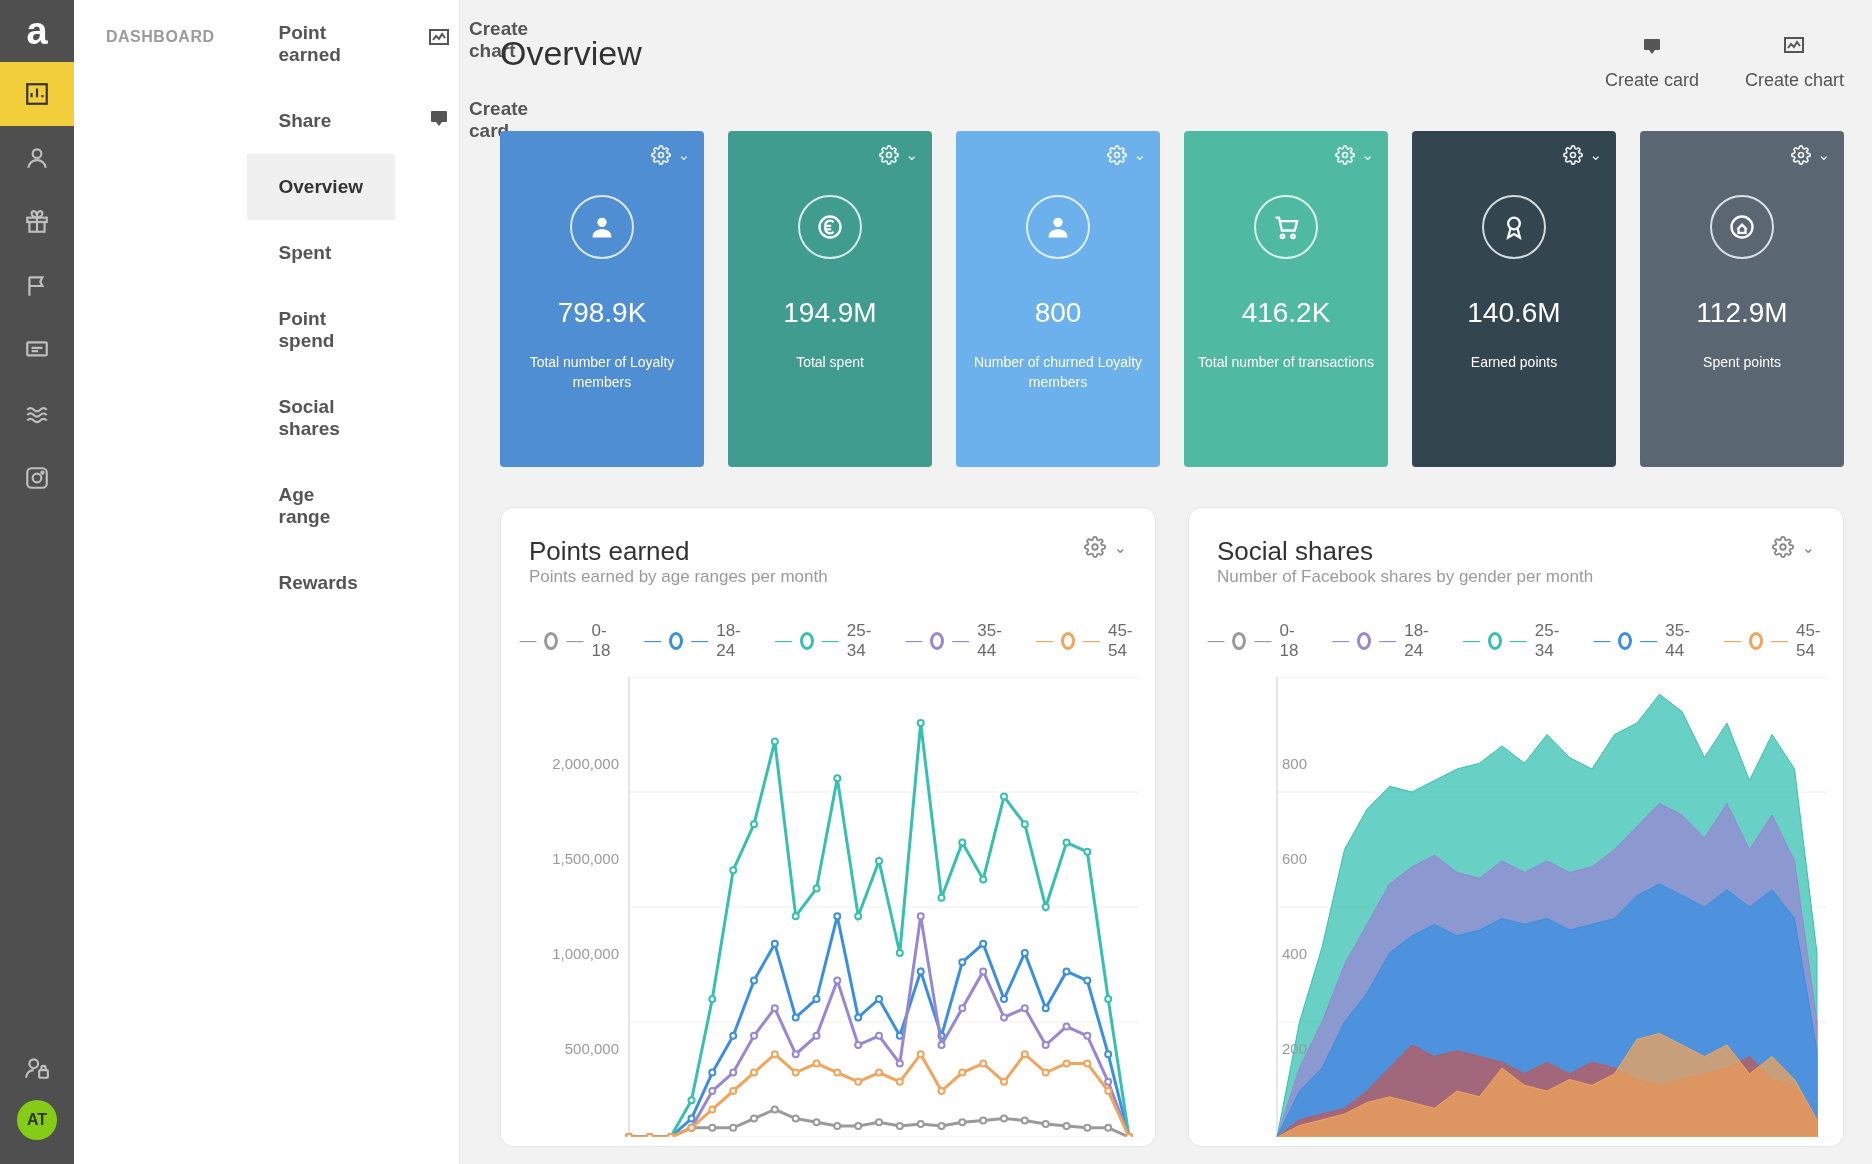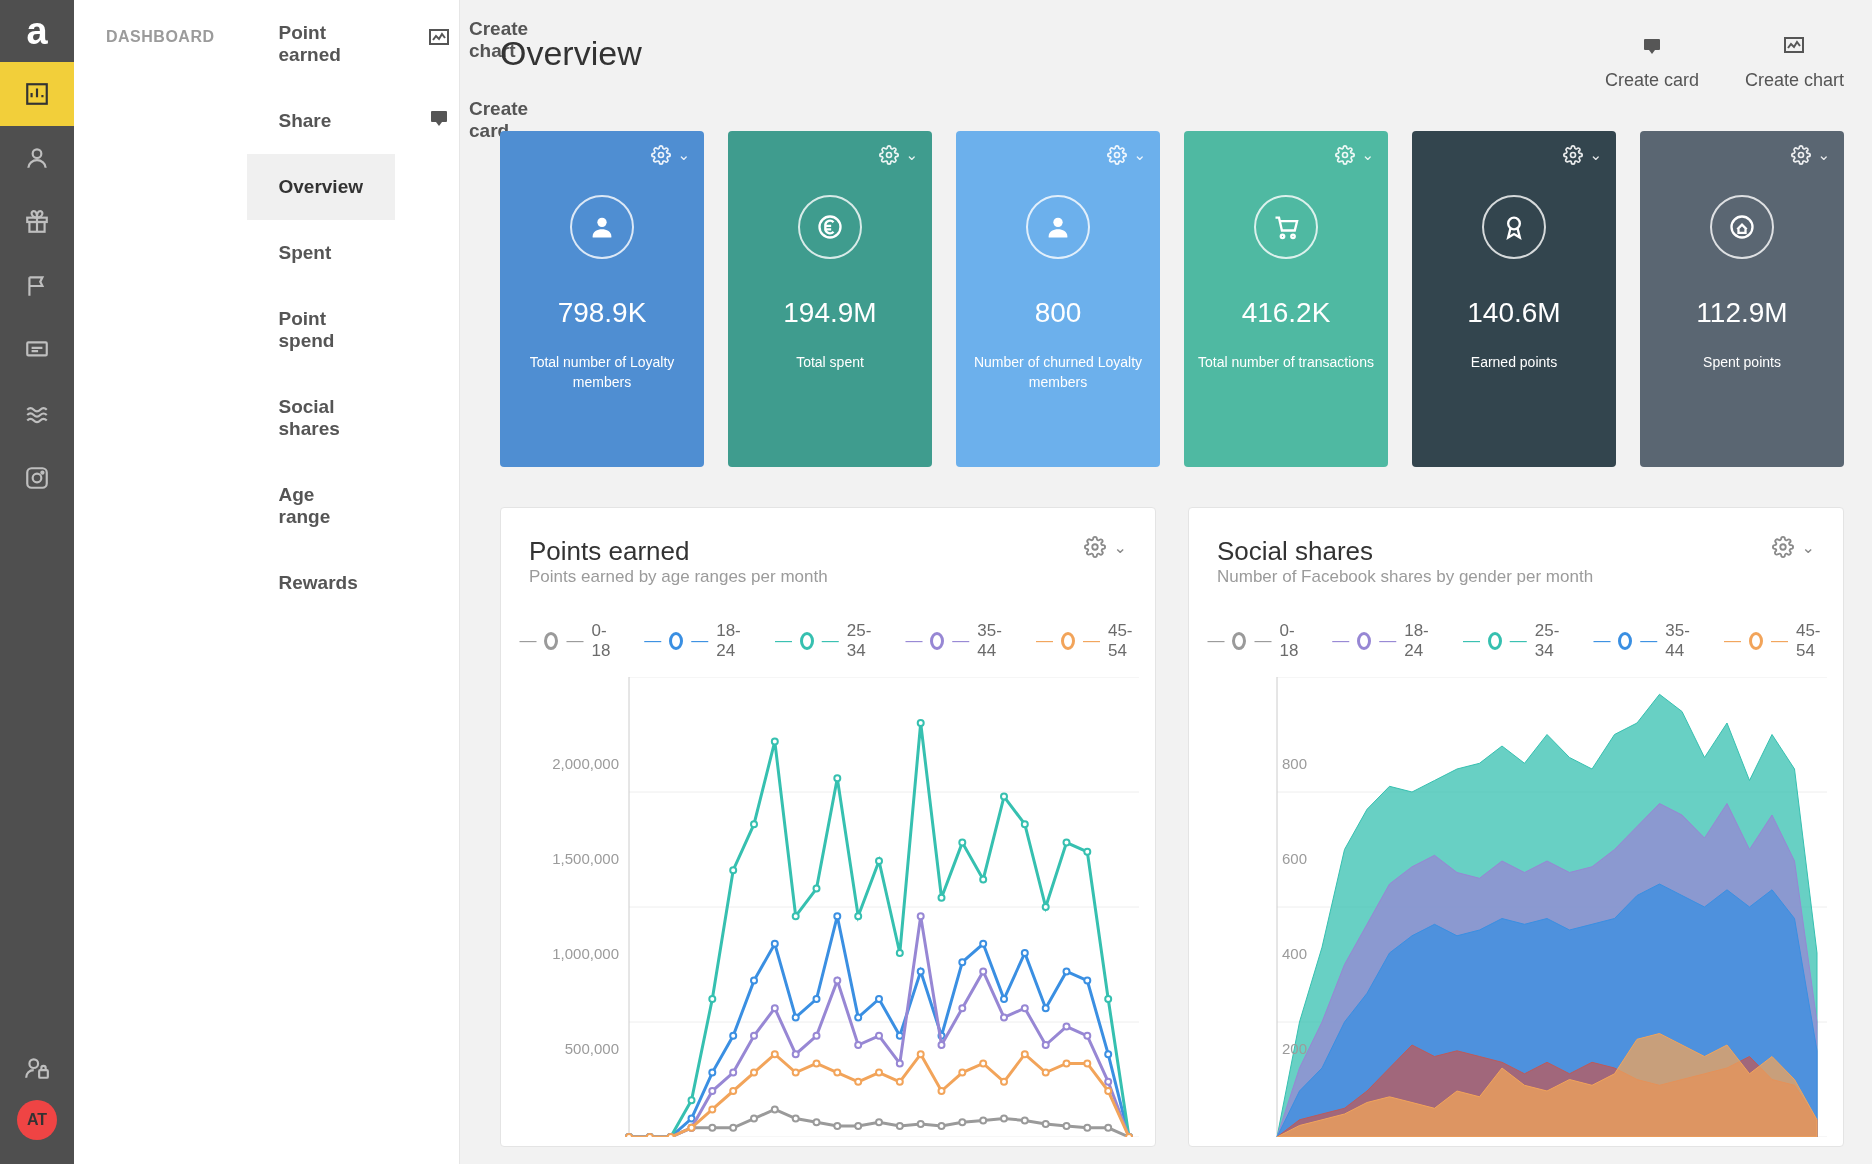--- a/index.html
+++ b/index.html
@@ -33,21 +33,21 @@
 .rail .ritem {
   width: 74px; height: 64px;
   display:flex;align-items:center;justify-content:center;
   color:#bfbfbf;
   cursor:pointer;
 }
 .rail .ritem.active { background:#f2cf3a; color:#333; }
 .rail .spacer { flex:1; }
 .rail .avatar {
   width:40px;height:40px;border-radius:50%;
-  background:#ef4444;color:#333;
+  background:#84cc16;color:#333;
   display:flex;align-items:center;justify-content:center;
   font-size:16px;font-weight:700;
   margin-bottom:24px;
 }
 
 .sidebar {
   width: 386px;
   background: #fff;
   border-right:1px solid #e6e6e6;
   display:flex; flex-direction:row;
@@ -128,21 +128,21 @@
 .card .val { font-size:28px; font-weight:400; margin-bottom:24px;}
 .card .lab { font-size:14px; line-height:1.4; padding:0 12px;}
 
 .panels {
   display:flex; gap:32px; margin-top:40px;
 }
 .panel {
   flex:1;
   background:#fff;
   border:1px solid #e4e4e4;
-  border-radius:4px;
+  border-radius:13px;
   padding: 28px 28px 0 28px;
   height: 640px;
   overflow:hidden;
 }
 .panel .phead { display:flex; align-items:flex-start;}
 .panel .phead .titles .t { font-size:26px; color:#333; }
 .panel .phead .titles .s { font-size:17px; color:#9b9b9b; margin-top:0; }
 .panel .phead .pgear {
   margin-left:auto;
   display:flex; align-items:center; gap:8px;

